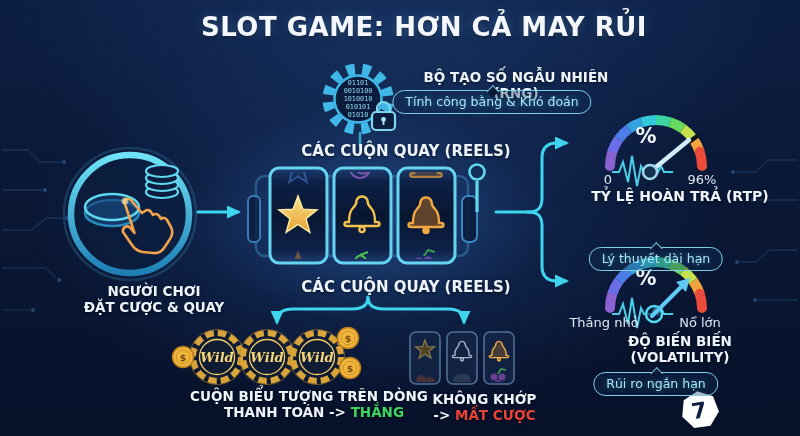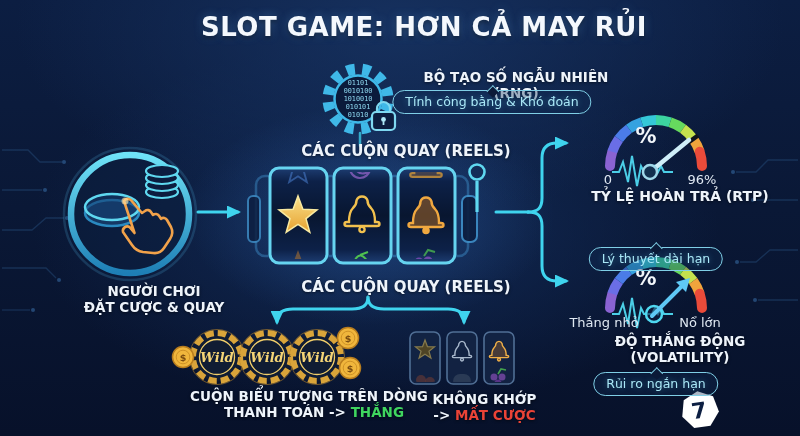--- a/index.html
+++ b/index.html
@@ -347,21 +347,21 @@
 
 <div class="lbl" style="left:40px;top:284px;width:180px;font-size:13.5px;">NGƯỜI CHƠI</div>
 <div class="lbl" style="left:40px;top:300px;width:180px;font-size:13.5px;">ĐẶT CƯỢC &amp; QUAY</div>
 
 <div class="lbl" style="left:262px;top:143px;width:240px;font-size:15px;">CÁC CUỘN QUAY (REELS)</div>
 <div class="lbl" style="left:262px;top:279px;width:240px;font-size:15px;">CÁC CUỘN QUAY (REELS)</div>
 
 <div class="lbl" style="left:556px;top:188px;width:200px;font-size:14px;">TỶ LỆ HOÀN TRẢ (RTP)</div>
 <div class="pill" style="left:656px;top:207px;margin-top:40px;"><i class="notch"></i><span>Lý thuyết dài hạn</span></div>
 
-<div class="lbl" style="left:556px;top:334px;width:200px;font-size:13.5px;">ĐỘ THẮNG ĐỘNG</div>
+<div class="lbl" style="left:556px;top:334px;width:200px;font-size:13.5px;">ĐỘ BIẾN BIẾN</div>
 <div class="lbl" style="left:556px;top:350px;width:200px;font-size:13.5px;">(VOLATILITY)</div>
 <div class="pill" style="left:656px;top:372px;"><i class="notch"></i><span>Rủi ro ngắn hạn</span></div>
 
 <div class="lbl" style="left:163px;top:389px;width:244px;font-size:13.5px;">CUỘN BIỂU TƯỢNG TRÊN DÒNG</div>
 <div class="lbl" style="left:168px;top:405px;width:244px;font-size:13.5px;"><span>THANH TOÁN -&gt; </span><span class="win">THẮNG</span></div>
 
 <div class="lbl" style="left:388px;top:392px;width:145px;font-size:13.5px;">KHÔNG KHỚP</div>
 <div class="lbl" style="left:388px;top:408px;width:145px;font-size:13.5px;"><span>-&gt; </span><span class="lose">MẤT CƯỢC</span></div>
 
 

